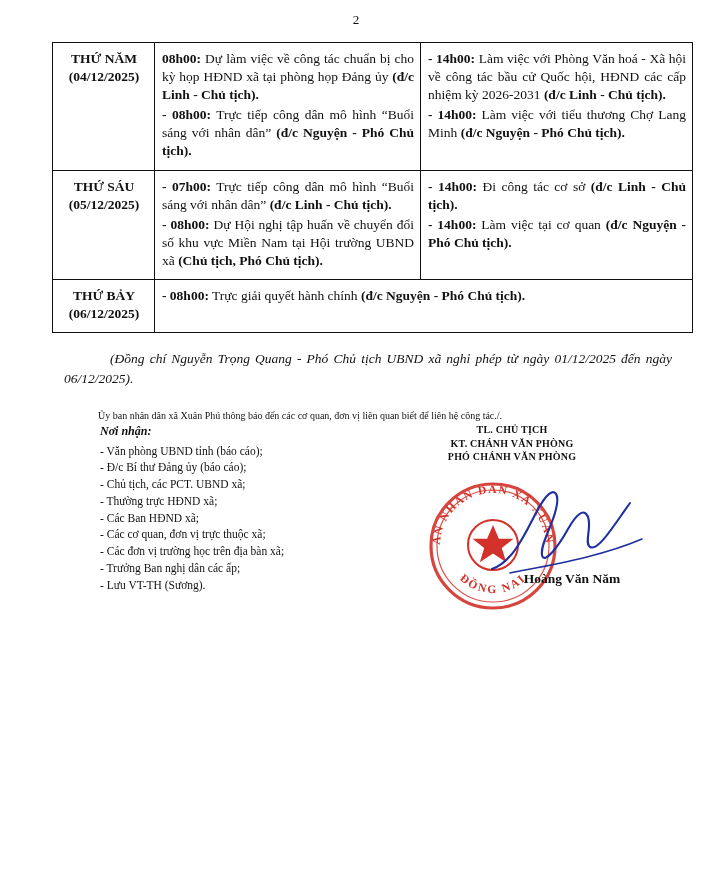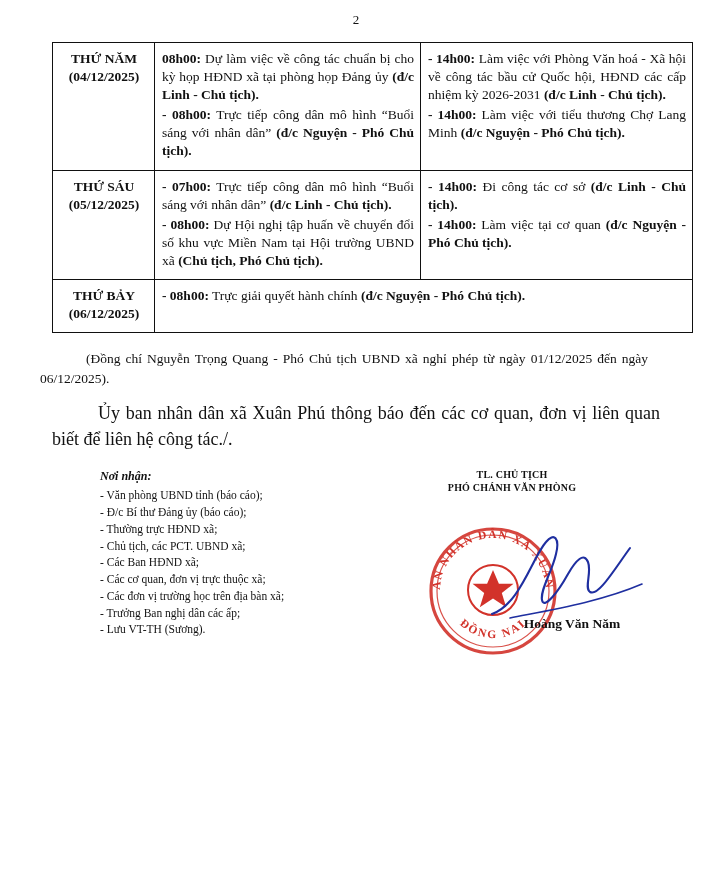--- a/index.html
+++ b/index.html
@@ -57,41 +57,41 @@
   .day-date { display: block; }
   .entry {
     margin: 0 0 1px 0;
     text-align: justify;
     text-justify: inter-word;
   }
   .entry + .entry { margin-top: 2px; }
   b { font-weight: bold; }
   .note {
     width: 608px;
-    margin-left: 40px;
+    margin-left: 64px;
     margin-top: 16px;
     font-size: 13.5px;
     line-height: 1.45;
+    font-style: italic;
     text-align: justify;
     text-indent: 46px;
   }
   .para {
     width: 608px;
     margin-left: 52px;
-    margin-top: 11px;
-    font-size: 18px;
+    margin-top: 20px;
+    font-size: 10px;
     line-height: 1.45;
     text-align: justify;
     text-indent: 46px;
   }
   .footer {
     position: relative;
     width: 608px;
     margin-left: 52px;
-    margin-top: 16px;
     height: 200px;
   }
   .recipients {
     position: absolute;
     left: 48px;
     top: 0;
     width: 270px;
     font-size: 11.5px;
     line-height: 1.46;
   }
@@ -198,32 +198,33 @@
   <div class="note">(Đồng chí Nguyễn Trọng Quang - Phó Chủ tịch UBND xã nghỉ phép từ ngày 01/12/2025 đến ngày 06/12/2025).</div>
   <div class="para">Ủy ban nhân dân xã Xuân Phú thông báo đến các cơ quan, đơn vị liên quan biết để liên hệ công tác./.</div>
 
   <div class="footer">
 
     <div class="recipients">
       <div class="title">Nơi nhận:</div>
       <ul>
         <li>- Văn phòng UBND tỉnh (báo cáo);</li>
         <li>- Đ/c Bí thư Đảng ủy (báo cáo);</li>
+        <li>- Chủ tịch, các PCT. UBND xã;</li>
         <li>- Thường trực HĐND xã;</li>
-        <li>- Chủ tịch, các PCT. UBND xã;</li>
         <li>- Các Ban HĐND xã;</li>
         <li>- Các cơ quan, đơn vị trực thuộc xã;</li>
         <li>- Các đơn vị trường học trên địa bàn xã;</li>
         <li>- Trưởng Ban nghị dân các ấp;</li>
         <li>- Lưu VT-TH (Sương).</li>
       </ul>
     </div>
 
     <div class="signature">
       <div class="line">TL. CHỦ TỊCH</div>
+      <div class="line">KT. CHÁNH VĂN PHÒNG</div>
       <div class="line">PHÓ CHÁNH VĂN PHÒNG</div>
 
       <div class="stamp">
         <svg width="150" height="150" viewBox="0 0 150 150">
           <defs>
             <path id="arc-top" d="M 22,75 A 53,53 0 0 1 128,75" fill="none"></path>
             <path id="arc-bottom" d="M 28,75 A 47,47 0 0 0 122,75" fill="none"></path>
           </defs>
           <circle cx="75" cy="75" r="62" fill="none" stroke="#d2322a" stroke-width="3.2" opacity="0.9"></circle>
           <circle cx="75" cy="75" r="56" fill="none" stroke="#d2322a" stroke-width="1.2" opacity="0.85"></circle>

